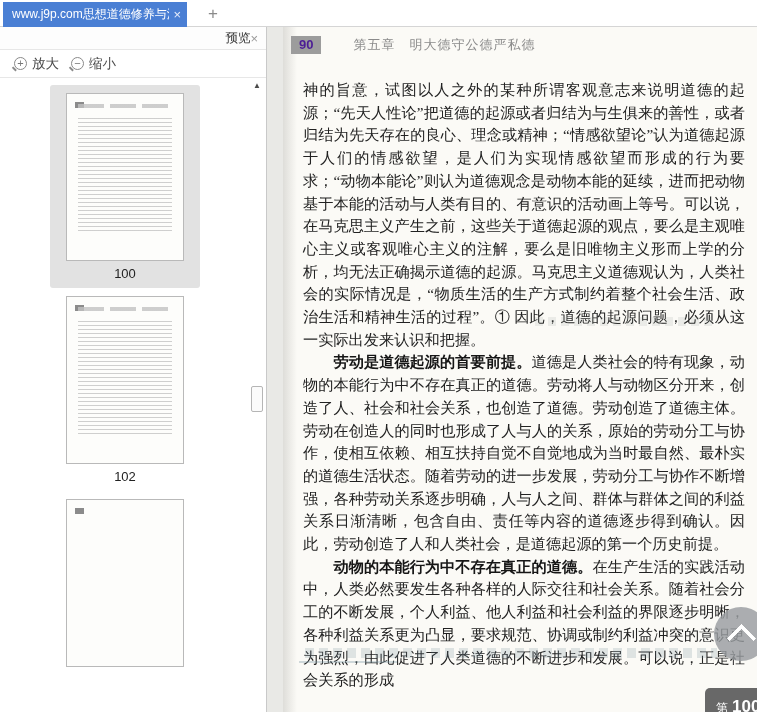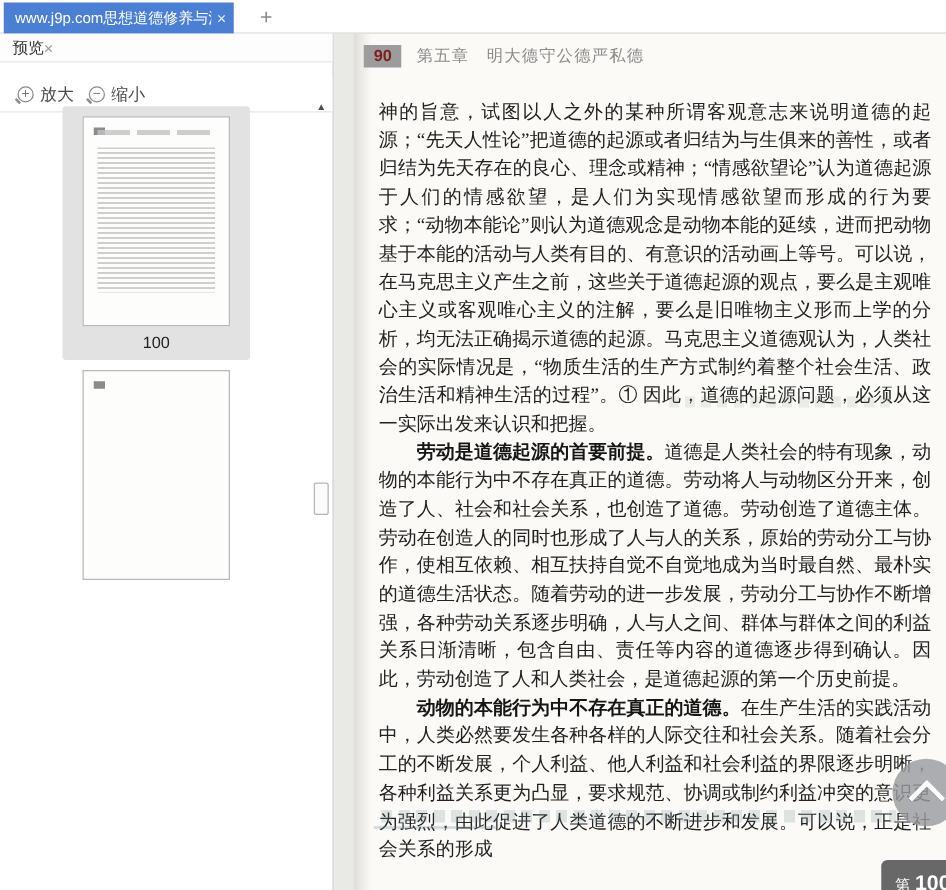--- a/index.html
+++ b/index.html
@@ -31,29 +31,29 @@
     position:absolute; left:201px; top:3px; width:24px; height:22px;
     color:#8a8a8a; font-size:17px; text-align:center; line-height:22px;
   }
 
   
   .sidebar {
     position:absolute; top:27px; left:0; width:267px; bottom:0;
     background:#ffffff; border-right:1px solid #c9c9c9; box-sizing:border-box;
   }
   .sb-header {
-    height:22px; line-height:22px; padding:0 21px 0 10px;
+    height:22px; line-height:22px; padding:0 8px 0 10px;
     font-size:12.5px; color:#333; border-bottom:1px solid #e7e7e7;
-    display:flex; justify-content:flex-start; align-items:center;
+    display:flex; justify-content:flex-end; align-items:center;
     background:#fdfdfd;
   }
   .sb-close { color:#9a9a9a; font-size:13px; line-height:1; }
   .sb-toolbar {
     height:27px; border-bottom:1px solid #e7e7e7; display:flex;
-    align-items:center; padding-left:14px; gap:12px; background:#fff;margin-top:12px;
+    align-items:center; padding-left:14px; gap:12px; background:#fff;
   }
   .zoom-btn { display:inline-flex; align-items:center; gap:5px;
     font-size:13.5px; color:#4a4a4a; }
   .zi-icon {
     position:relative; width:13px; height:13px; border:1px solid #8a8a8a;
     border-radius:50%; display:inline-flex; align-items:center;
     justify-content:center; font-size:11px; color:#777; box-sizing:border-box;
   }
   .zi-icon.plus::before  { content:"+"; margin-top:-1px; }
   .zi-icon.minus::before { content:"\2212"; margin-top:-1px; }
@@ -104,22 +104,22 @@
     position:absolute; left:16px; top:0; width:474px; height:685px;
     background:#fbfaf6;
   }
   .page::before { 
     content:""; position:absolute; left:0; top:0; bottom:0; width:14px;
     background:linear-gradient(to right, rgba(90,90,85,.18), rgba(90,90,85,0));
   }
   .page-header { position:absolute; top:9px; left:8px; display:flex;
     align-items:center; }
   .pagenum-badge {
-    display:inline-block; background:#9c9c9c; color:#7f1d1d; font-weight:bold;
-    font-size:13px; padding:1px 8px 2px; margin-right:12px;
+    display:inline-block; background:#9c9c9c; color:#4c1d95; font-weight:bold;
+    font-size:13px; padding:1px 8px 2px; margin-right:32px;
     font-family:"Liberation Sans","DejaVu Sans",sans-serif;
     text-align:center;
   }
   .chapter { font-size:13px; color:#8b8b8b; letter-spacing:1px;
     font-family:"Liberation Serif","DejaVu Serif",serif; }
 
   .body-text {
     position:absolute; top:52px; left:20px; width:442px;
     font-family:"Liberation Serif","DejaVu Serif",serif;
     font-size:15.2px; line-height:22.7px; color:#222; text-align:justify;
@@ -195,20 +195,28 @@
       </span>
     </div>
     <div class="sb-thumbs" id="thumb-list">
         <div class="thumb-cell selected">
           <div class="thumb-page">
             <div class="mini-corner left"></div>
             <div class="mini-head"></div>
             <div class="mini-lines"></div>
           </div>
           <div class="thumb-label">100</div>
+        </div>
+        <div class="thumb-cell">
+          <div class="thumb-page">
+            <div class="mini-corner left"></div>
+            <div class="mini-head"></div>
+            <div class="mini-lines"></div>
+          </div>
+          <div class="thumb-label">102</div>
         </div>
         <div class="thumb-cell">
           <div class="thumb-page">
             <div class="mini-corner left"></div>
           </div>
         </div>
       </div>
     <div class="sb-scroll-up">▲</div>
     <div class="sb-scroll-thumb"></div>
   </div>

